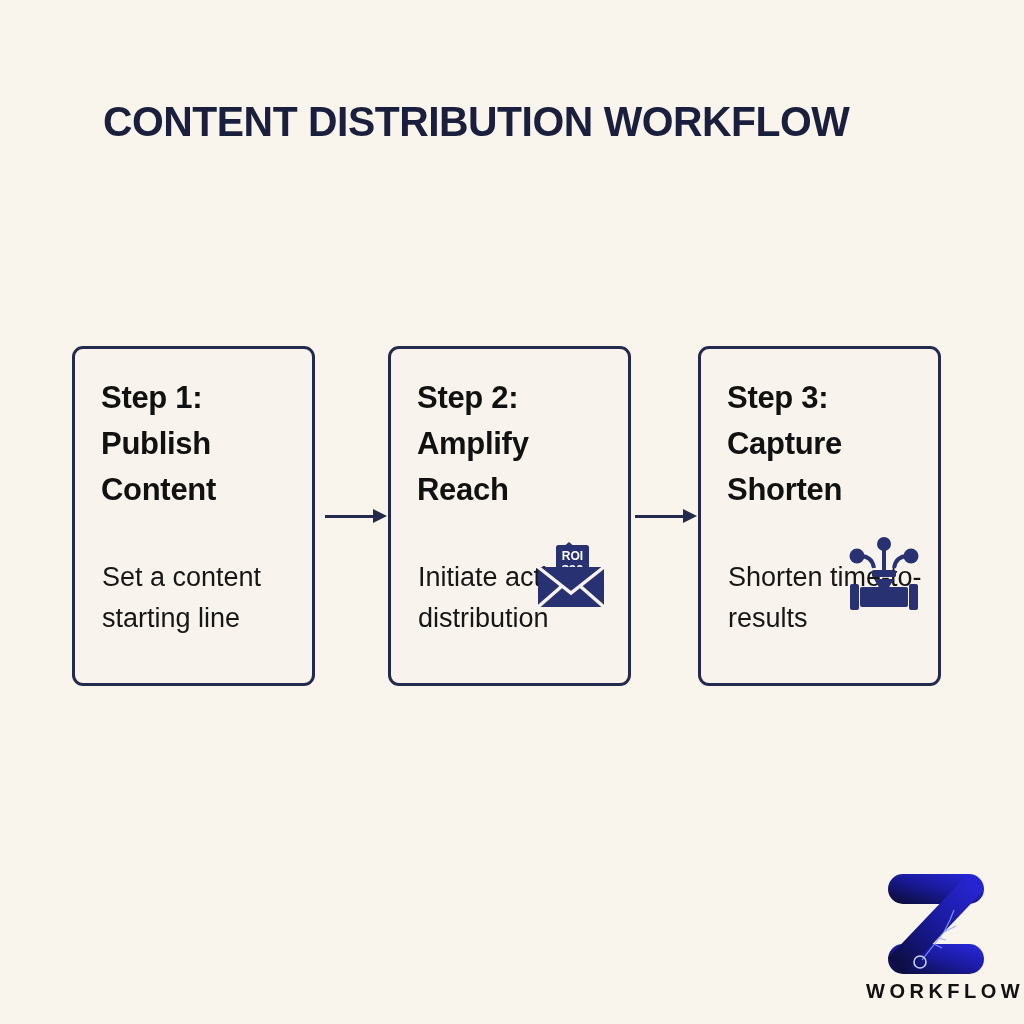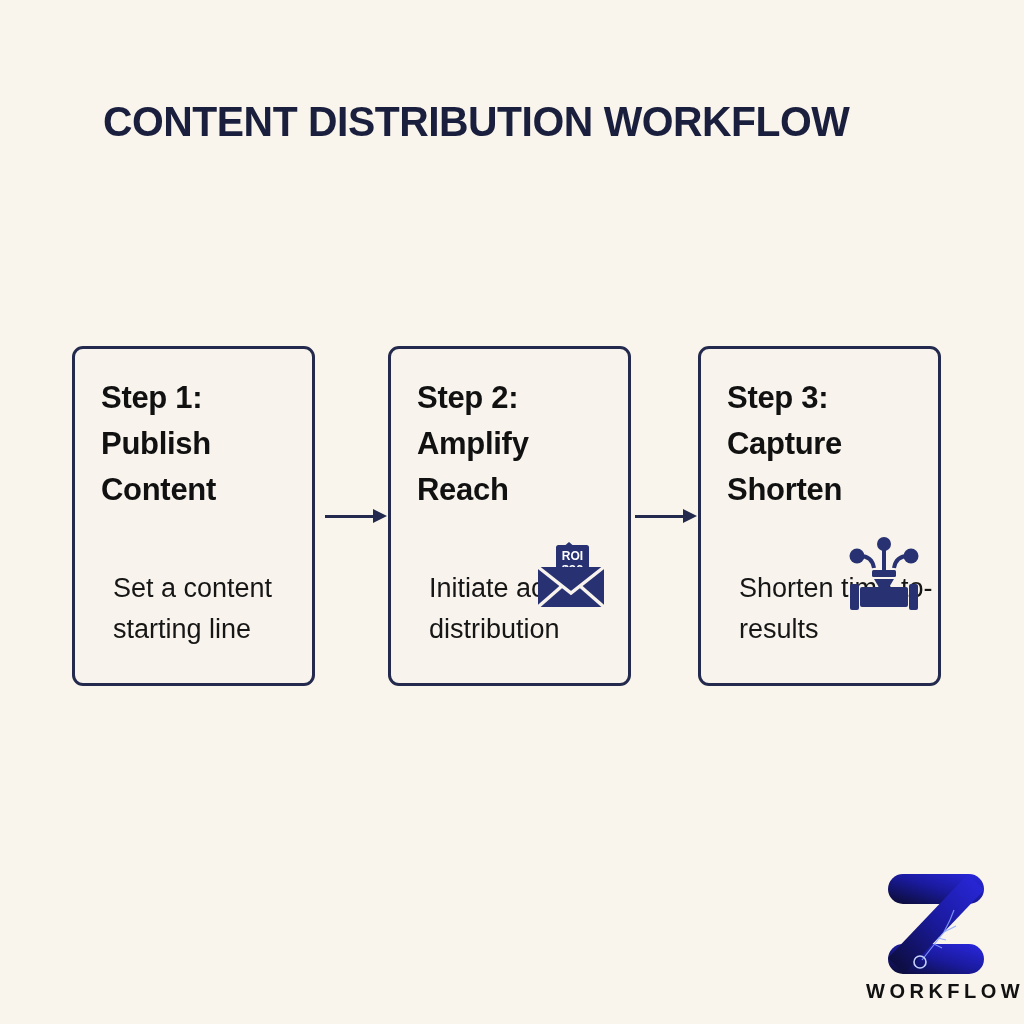--- a/index.html
+++ b/index.html
@@ -65,21 +65,21 @@
   }
 
   .card-body {
     position: absolute;
     left: 26px;
     top: 207px;
     width: 200px;
     font-size: 27px;
     line-height: 41px;
     color: #161616;
-    margin: 12px;
+    margin: 1px;
   }
 
   
   .connector {
     position: absolute;
     top: 163px;
     height: 14px;
     width: 62px;
   }
   .connector-1 { left: 325px; }

